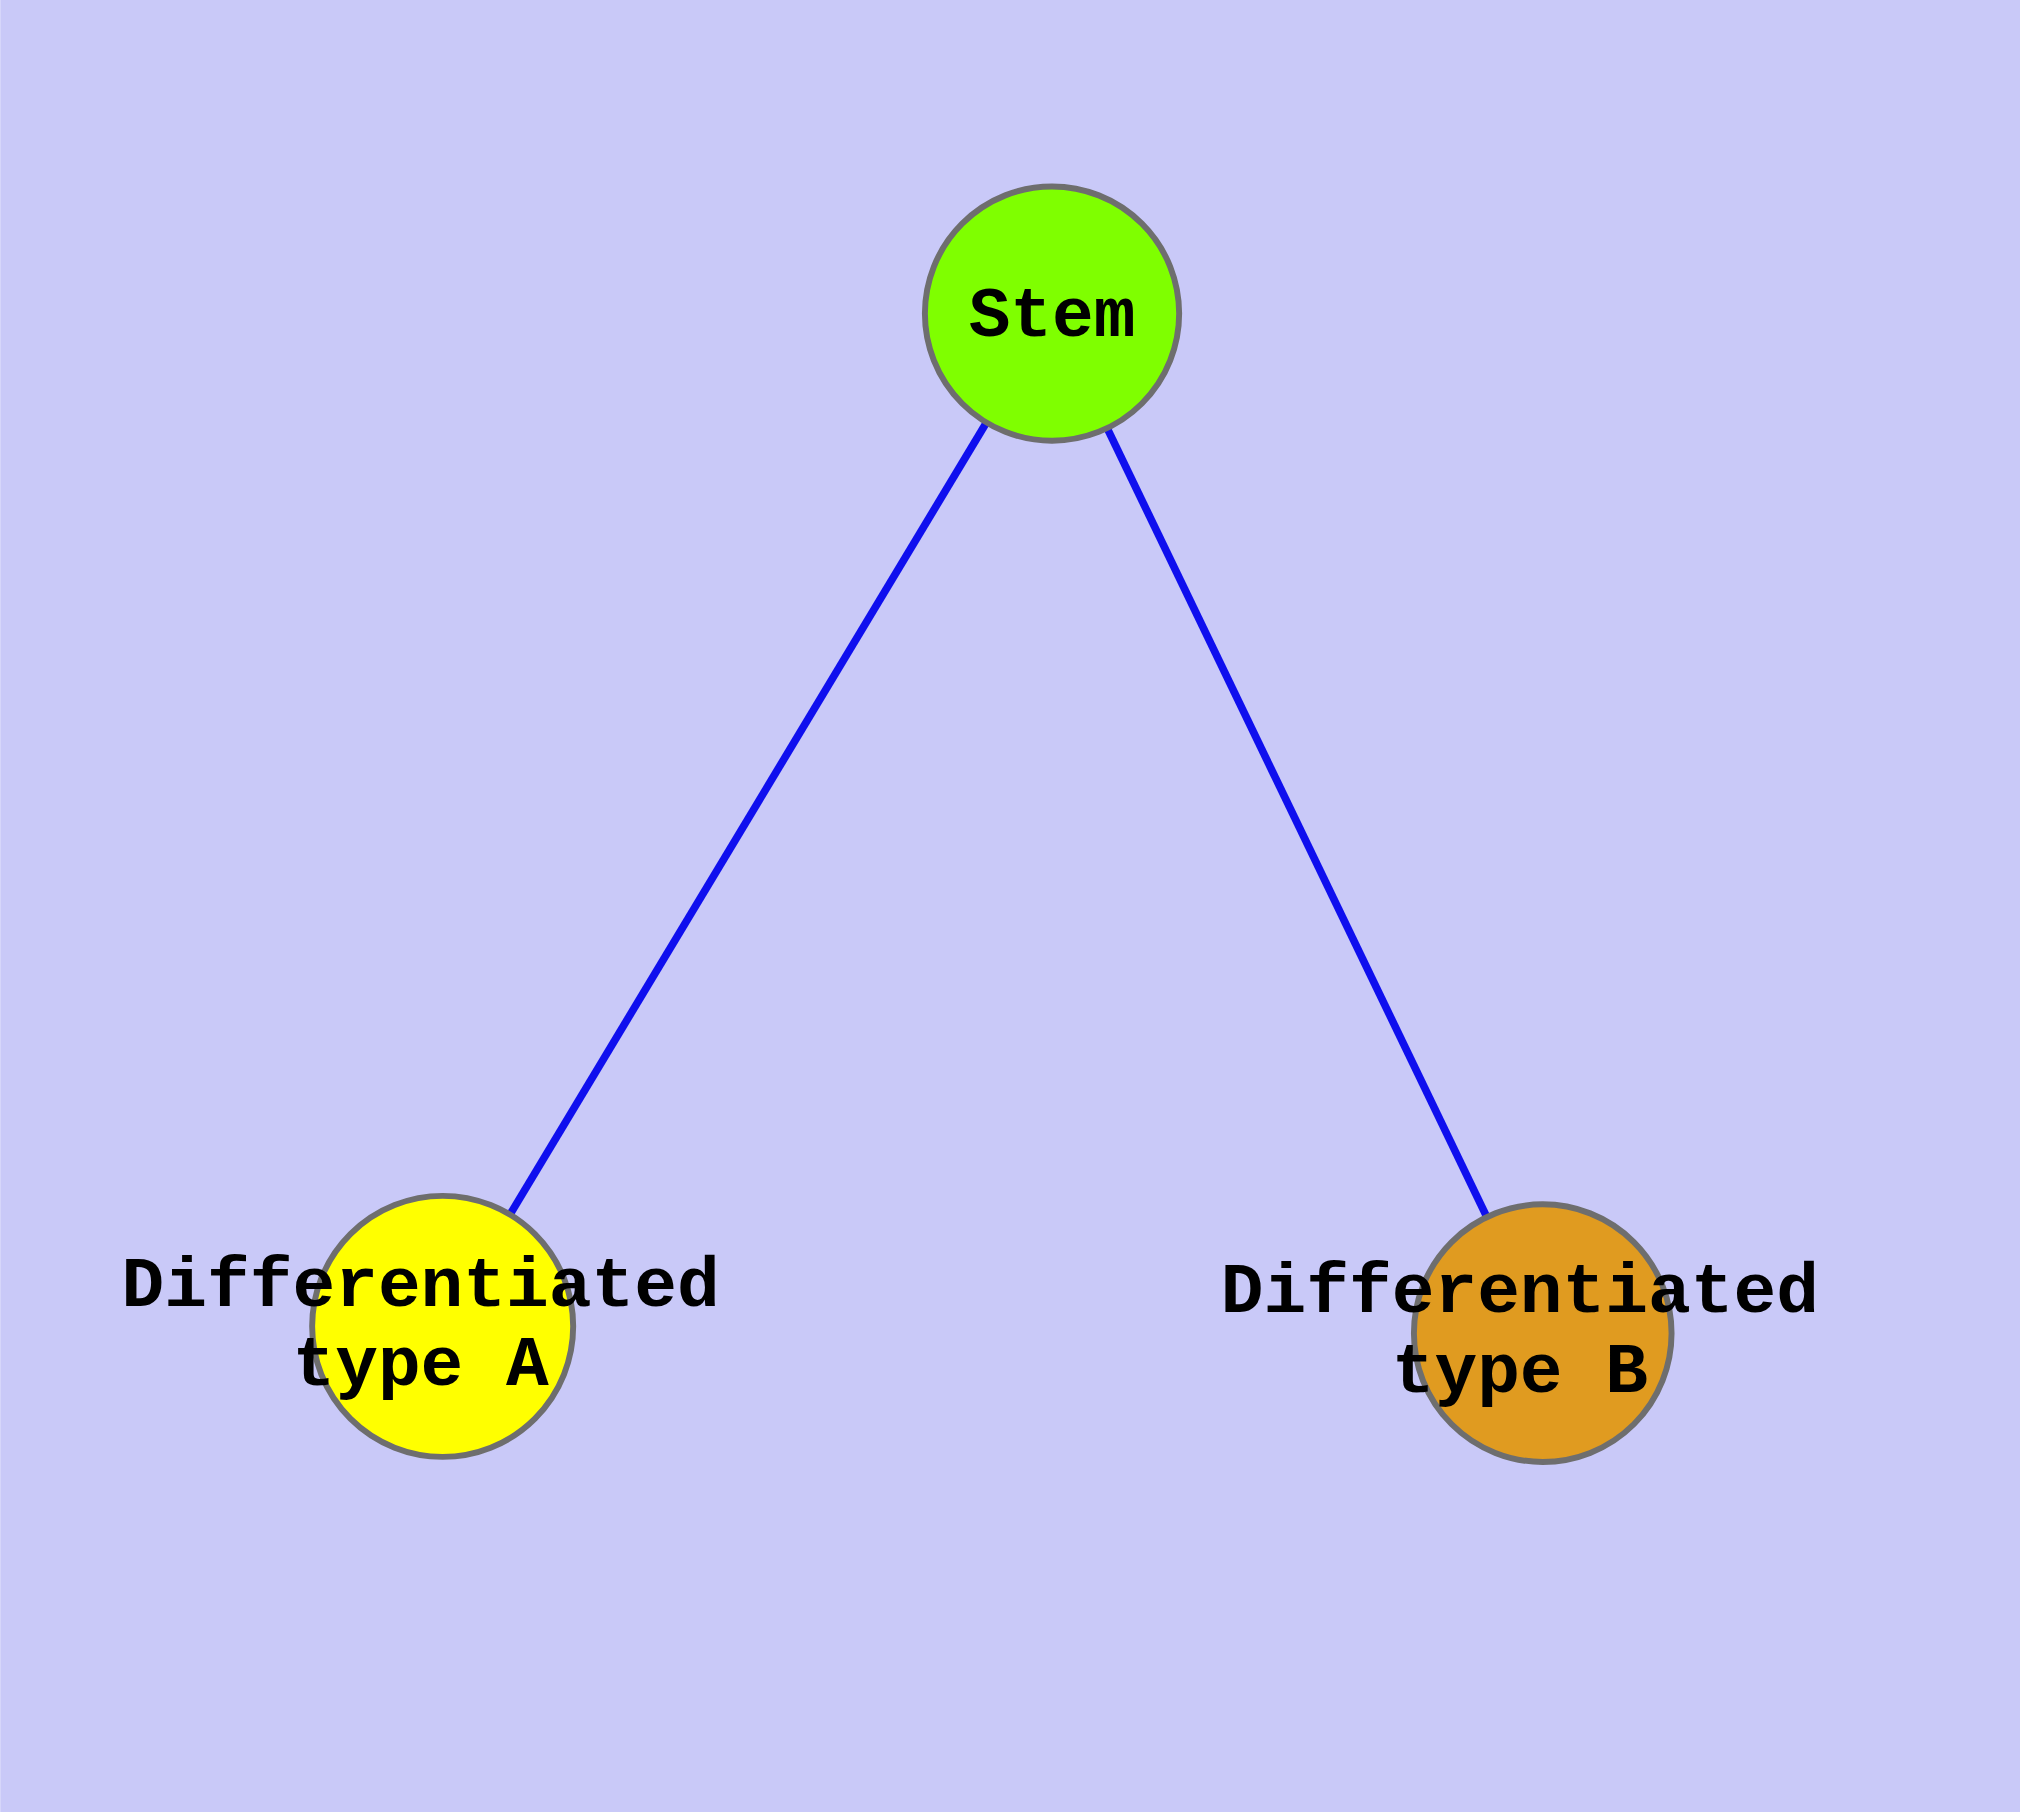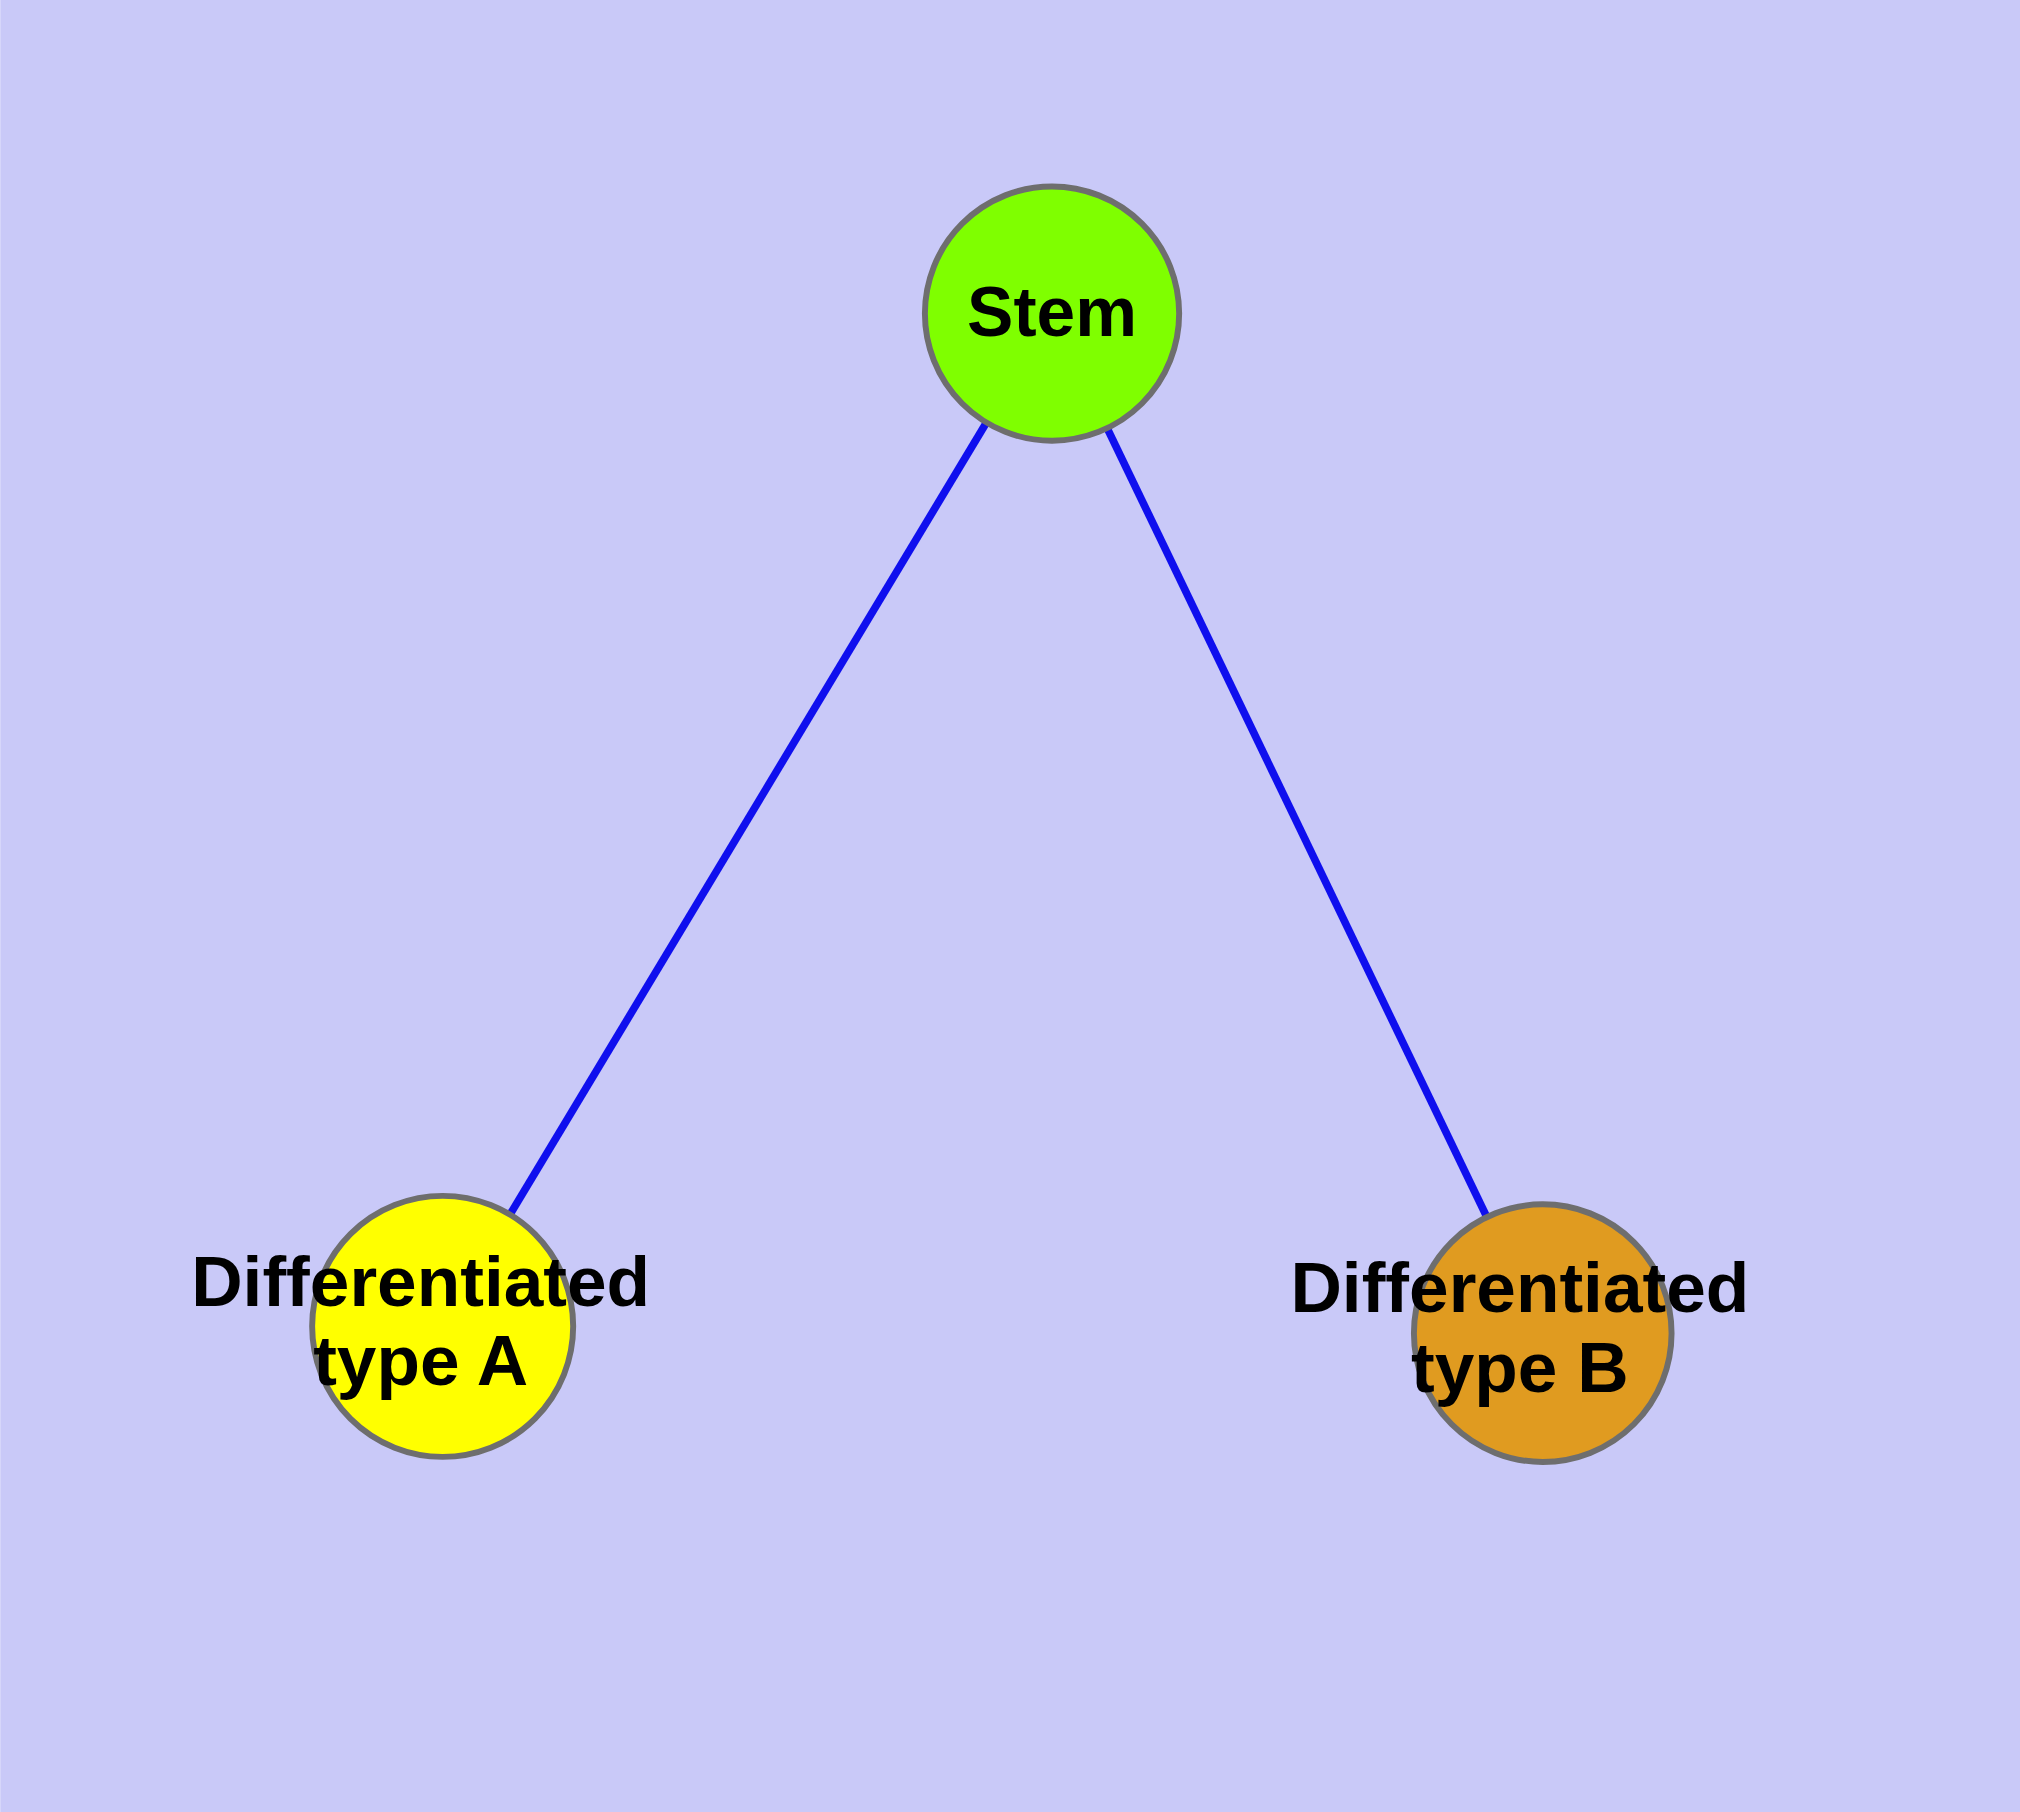--- a/index.html
+++ b/index.html
@@ -6,21 +6,21 @@
   html, body {
     margin: 0;
     padding: 0;
     background: #ffffff;
   }
   #canvas {
     position: relative;
     width: 2021px;
     height: 1812px;
     overflow: hidden;
-    font-family: Liberation Sans, sans-serif;
+    font-family: Liberation Mono, monospace;
   }
   #graph-svg {
     position: absolute;
     top: 0;
     left: 0;
     width: 2021px;
     height: 1812px;
     display: block;
   }
   .node-label {

